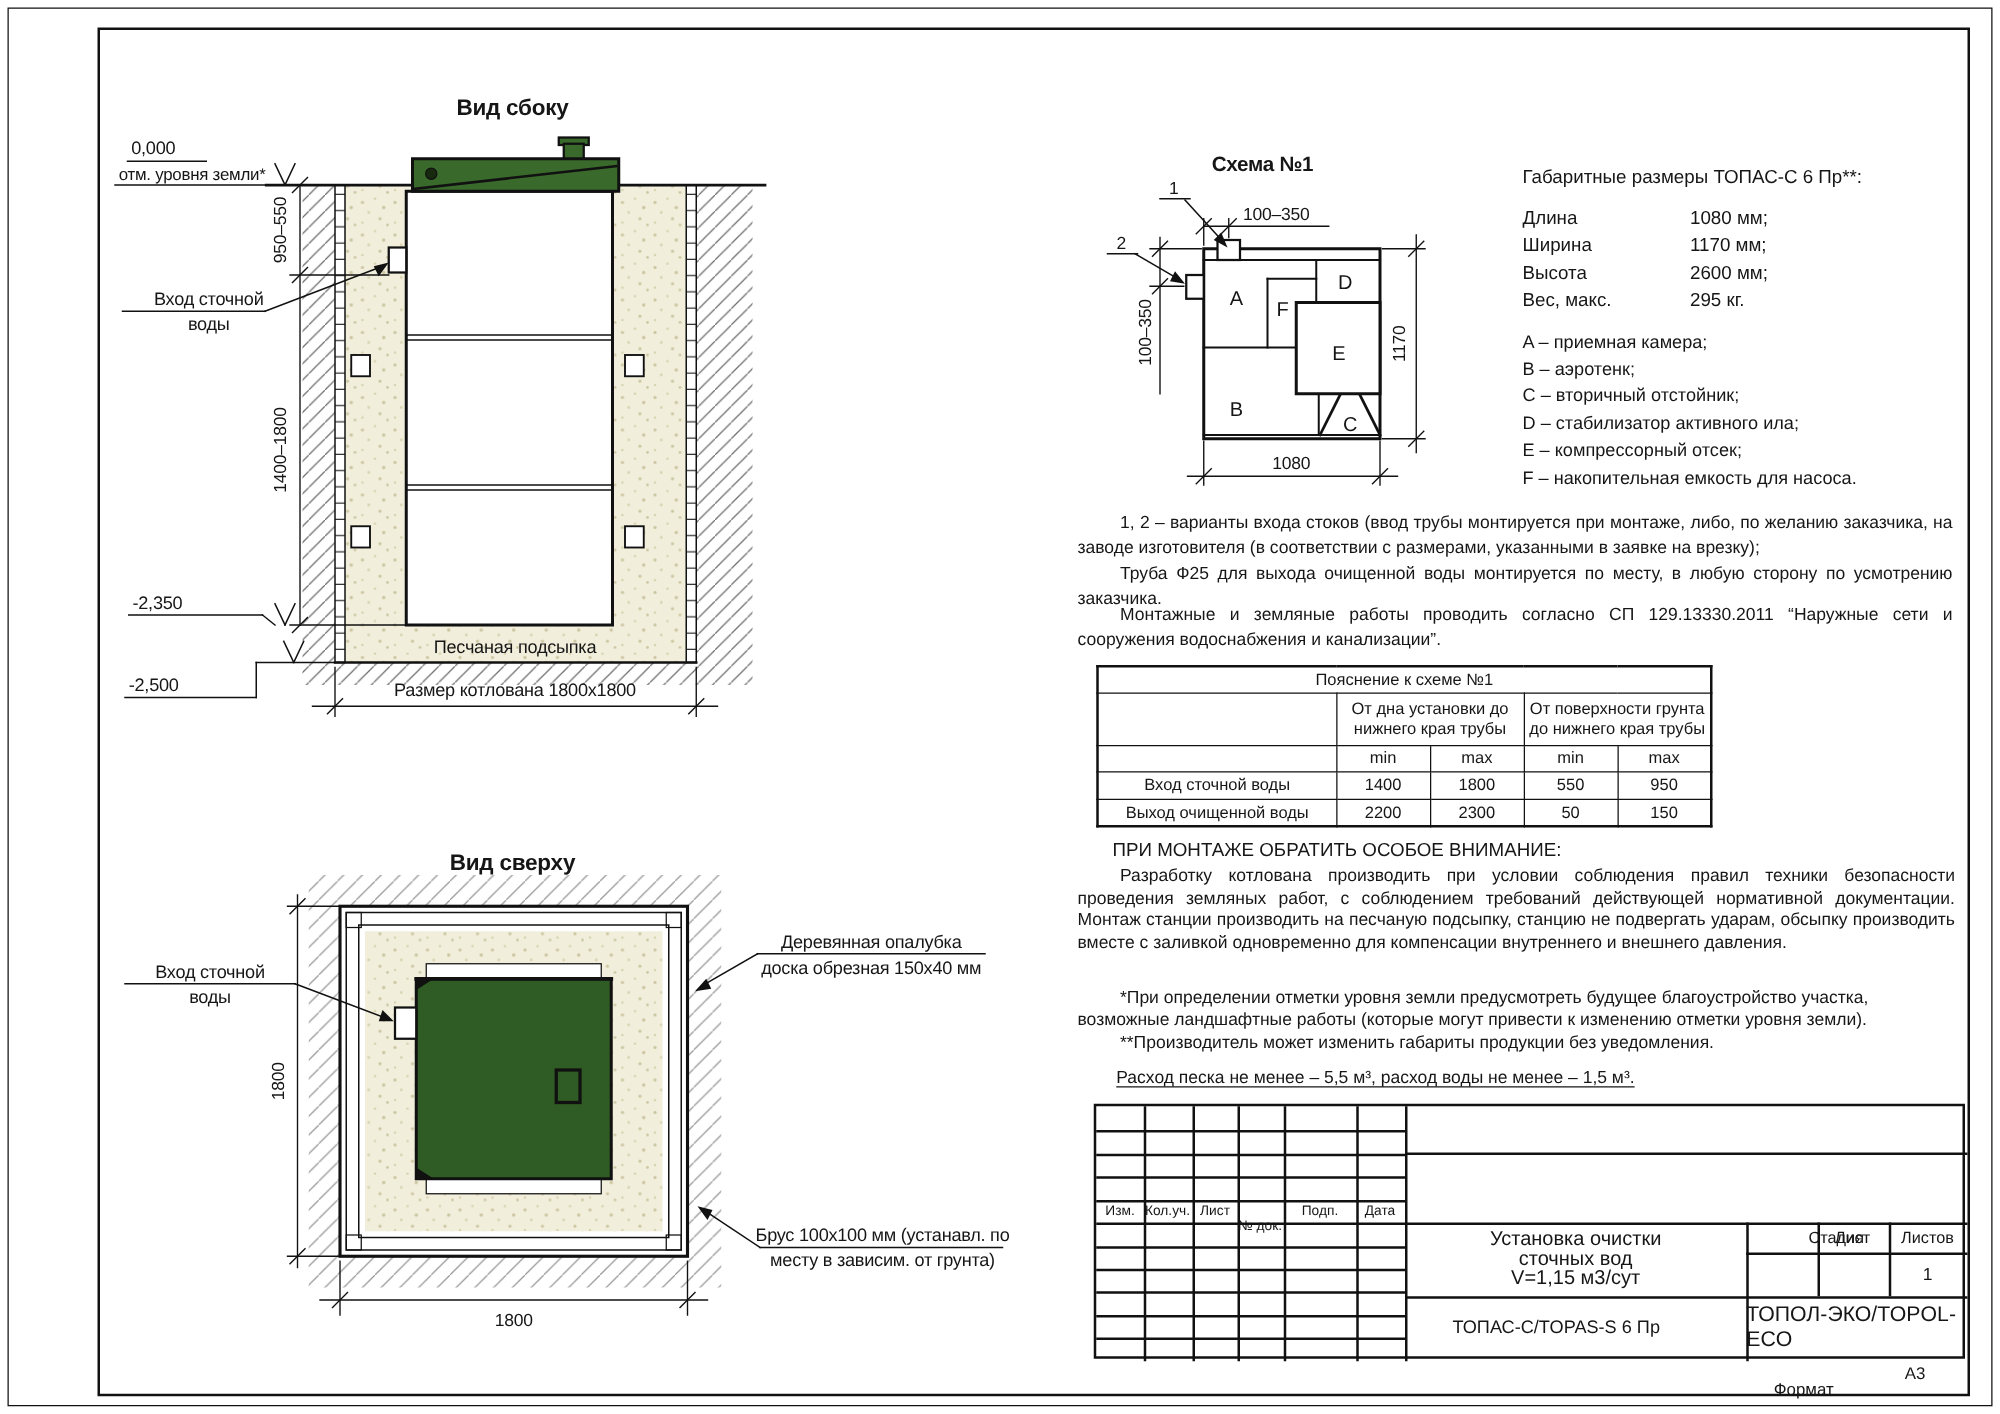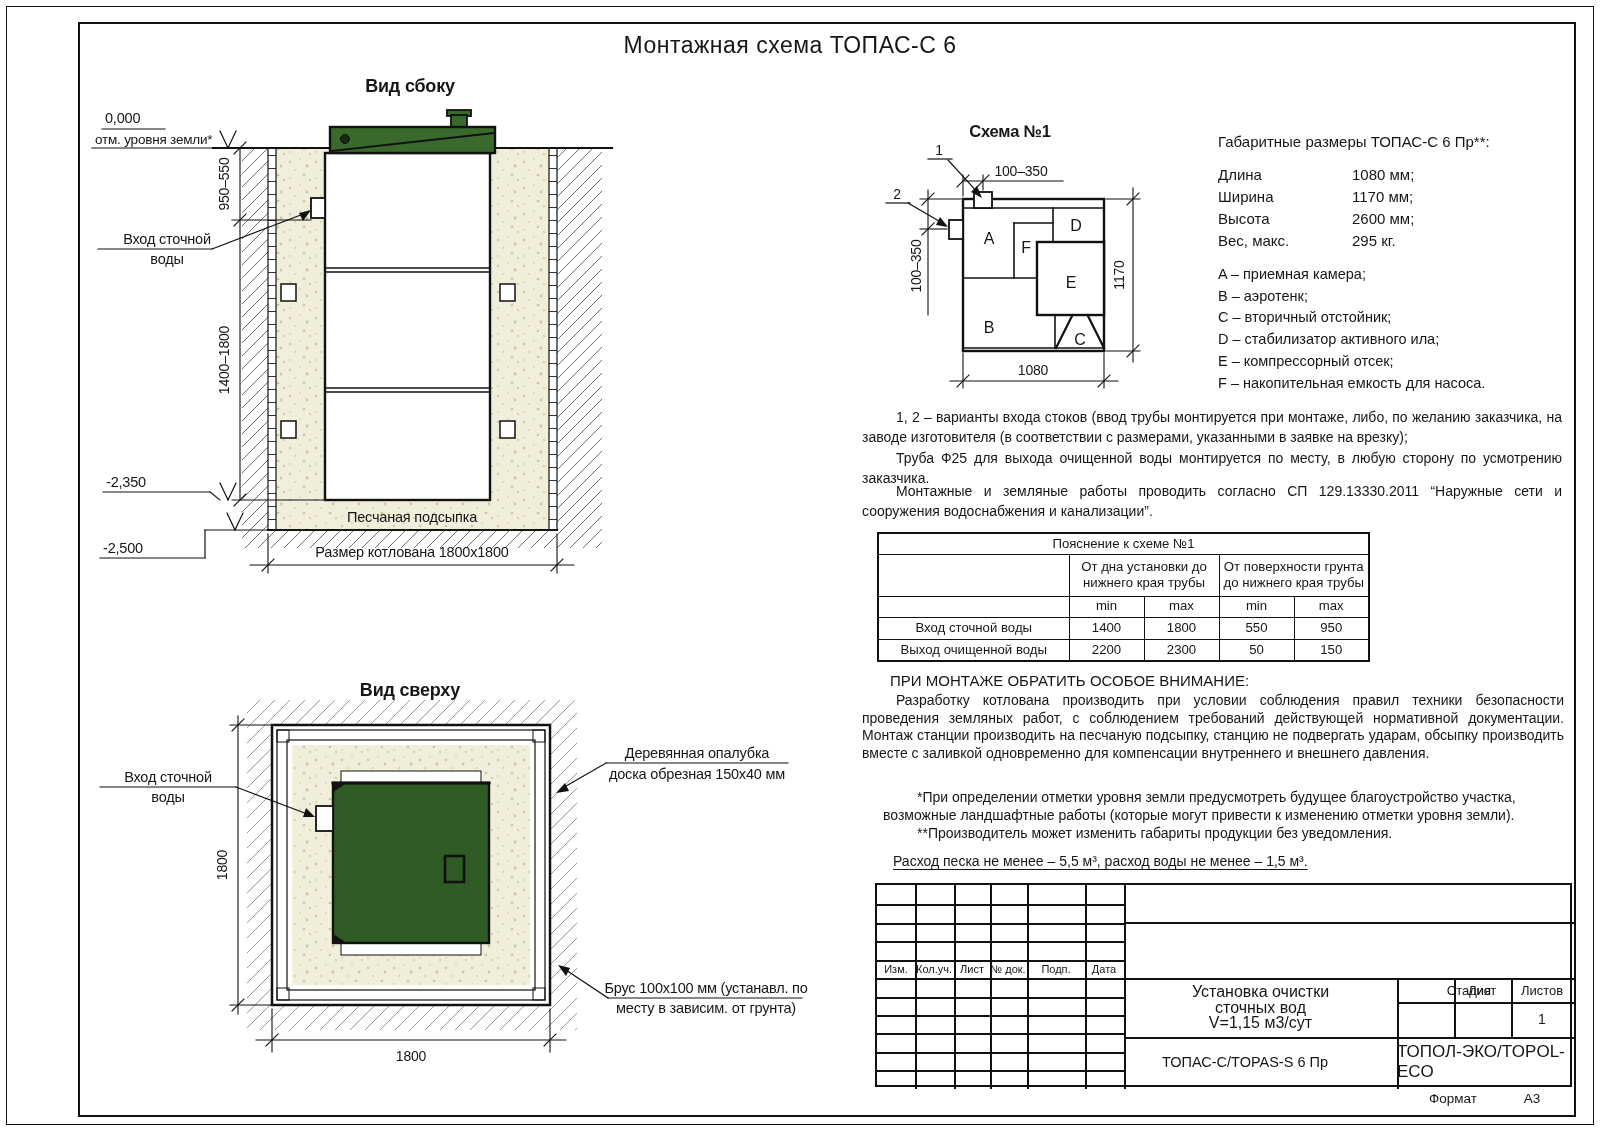--- a/index.html
+++ b/index.html
@@ -15,21 +15,21 @@
   .doc-title{left:440px;top:30px;width:700px;text-align:center;font-size:23px;line-height:31px;letter-spacing:0.5px;}
   .specs-head{left:1218px;top:133px;font-size:15px;}
   .specs-rows{left:1218px;top:166px;width:280px;font-size:15px;}
   .spec-row{position:relative;height:22px;}
   .spec-val{position:absolute;left:134px;top:0;}
   .legend{left:1218px;top:264px;width:330px;font-size:14.5px;line-height:21.7px;}
   .notes{width:700px;font-size:14px;line-height:19.5px;text-align:justify;}
   .ind{text-indent:34px;}
   .att-head{left:890px;top:672px;font-size:15px;}
   .att-body{left:862px;top:692px;width:702px;font-size:14px;line-height:17.6px;text-align:justify;text-indent:34px;}
-  .fn{left:862px;width:702px;font-size:14px;line-height:17.6px;text-indent:34px;margin-left:21px;}
+  .fn{left:862px;width:702px;font-size:14px;line-height:17.6px;text-indent:34px;}
   .consumption{left:862px;top:853px;width:702px;font-size:14px;text-indent:31px;
                text-decoration:underline;text-underline-offset:3px;}
   table.expl{position:absolute;left:877px;top:532px;border-collapse:collapse;table-layout:fixed;
              font-size:13.2px;text-align:center;color:#161616;}
   table.expl td{border:1.6px solid #111;padding:0 2px;line-height:1.25;}
   table.expl{border:2.2px solid #111;}
   .tb{left:875px;top:883px;width:697px;height:204px;border:2.2px solid #111;box-sizing:border-box;}
   .vl{position:absolute;top:0;width:1.6px;background:#111;}
   .hl{position:absolute;height:1.6px;background:#111;}
   .tb .lbl{position:absolute;font-size:11px;transform:translate(-50%,-50%);white-space:nowrap;}
@@ -279,21 +279,20 @@
           <line x1="1127" y1="357" x2="1139" y2="345"></line>
       </g>
       <text class="t14" x="1021" y="176" text-anchor="middle">100–350</text>
       <text class="t14" transform="rotate(-90 921 266)" x="921" y="266" text-anchor="middle">100–350</text>
       <text class="t14" x="1033" y="375" text-anchor="middle">1080</text>
       <text class="t14" transform="rotate(-90 1124 275)" x="1124" y="275" text-anchor="middle">1170</text>
     </g>
   </svg>
 
   <div class="abs doc-title">
-    <div>Монтажная схема ТОПАС-С 6</div>
   </div>
 
   <div class="abs specs-head">Габаритные размеры ТОПАС-С 6 Пр**:</div>
   <div class="abs specs-rows">
     <div class="spec-row">
       <span>Длина</span>
       <span class="spec-val">1080 мм;</span>
     </div>
     <div class="spec-row">
       <span>Ширина</span>
@@ -392,35 +391,35 @@
     <div class="hl" style="left:247px;top:93px;width:450px;"></div>
     <div class="hl" style="left:520px;top:117px;width:177px;"></div>
     <div class="hl" style="left:247px;top:152px;width:450px;"></div>
     <div class="vl" style="left:520px;top:93px;height:111px;"></div>
     <div class="vl" style="left:577px;top:93px;height:59px;"></div>
     <div class="vl" style="left:634px;top:93px;height:59px;"></div>
 
     <span class="lbl" style="left:19px;top:84px;">Изм.</span>
     <span class="lbl" style="left:57px;top:84px;">Кол.уч.</span>
     <span class="lbl" style="left:95px;top:84px;">Лист</span>
-    <span class="lbl" style="left:131px;top:84px;">№ док.</span>
+    <span class="lbl" style="left:131px;top:96px;">№ док.</span>
     <span class="lbl" style="left:179px;top:84px;">Подп.</span>
     <span class="lbl" style="left:227px;top:84px;">Дата</span>
 
     <span class="lbl" style="left:548px;top:105px;font-size:13px;margin-left:44px;">Стадия</span>
     <span class="lbl" style="left:605px;top:105px;font-size:13px;">Лист</span>
     <span class="lbl" style="left:665px;top:105px;font-size:13px;">Листов</span>
     <span class="sheetval" style="left:665px;top:134px;">1</span>
 
     <div class="doc3">
       <div>Установка очистки</div>
       <div>сточных вод</div>
       <div>V=1,15 м3/сут</div>
     </div>
     <div class="model">ТОПАС-С/TOPAS-S 6 Пр</div>
     <div class="company">ТОПОЛ-ЭКО/TOPOL-ECO</div>
   </div>
 
   <div class="abs format-row">
-    <span style="left:58px;">Формат</span>
+    <span style="left:48px;margin-top:13px;">Формат</span>
     <span style="left:137px;">А3</span>
   </div>
 </div>
 
 </body></html>

